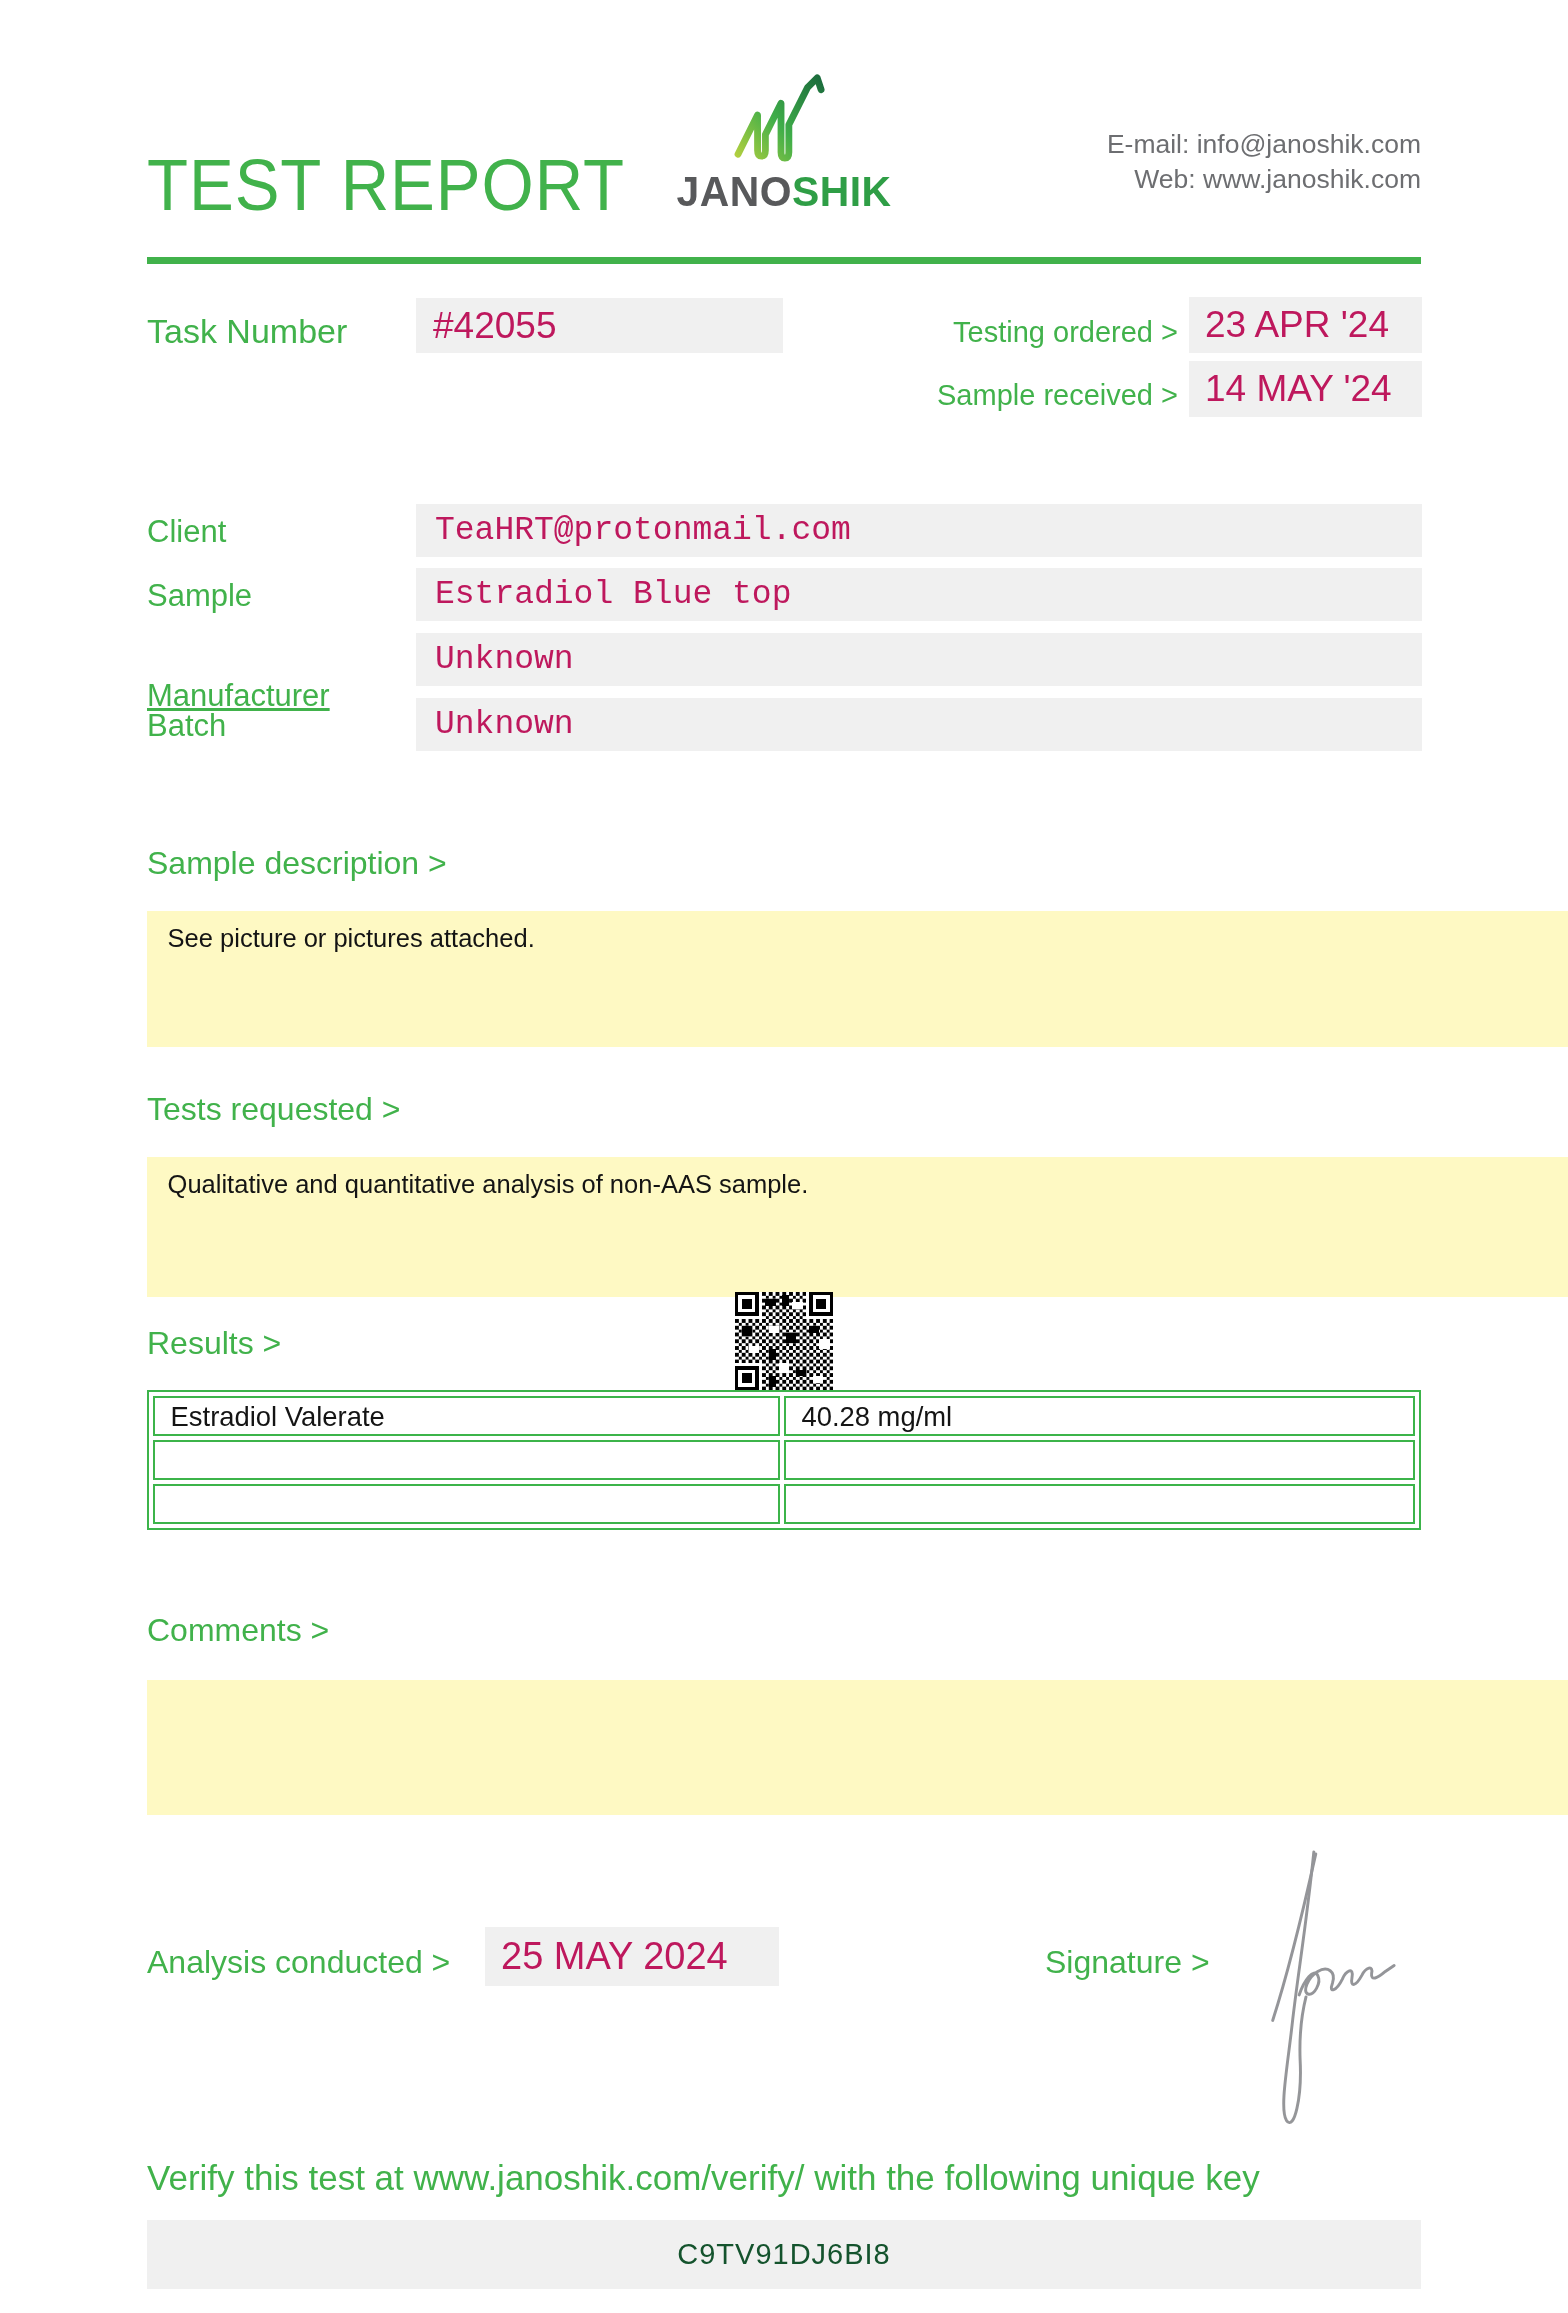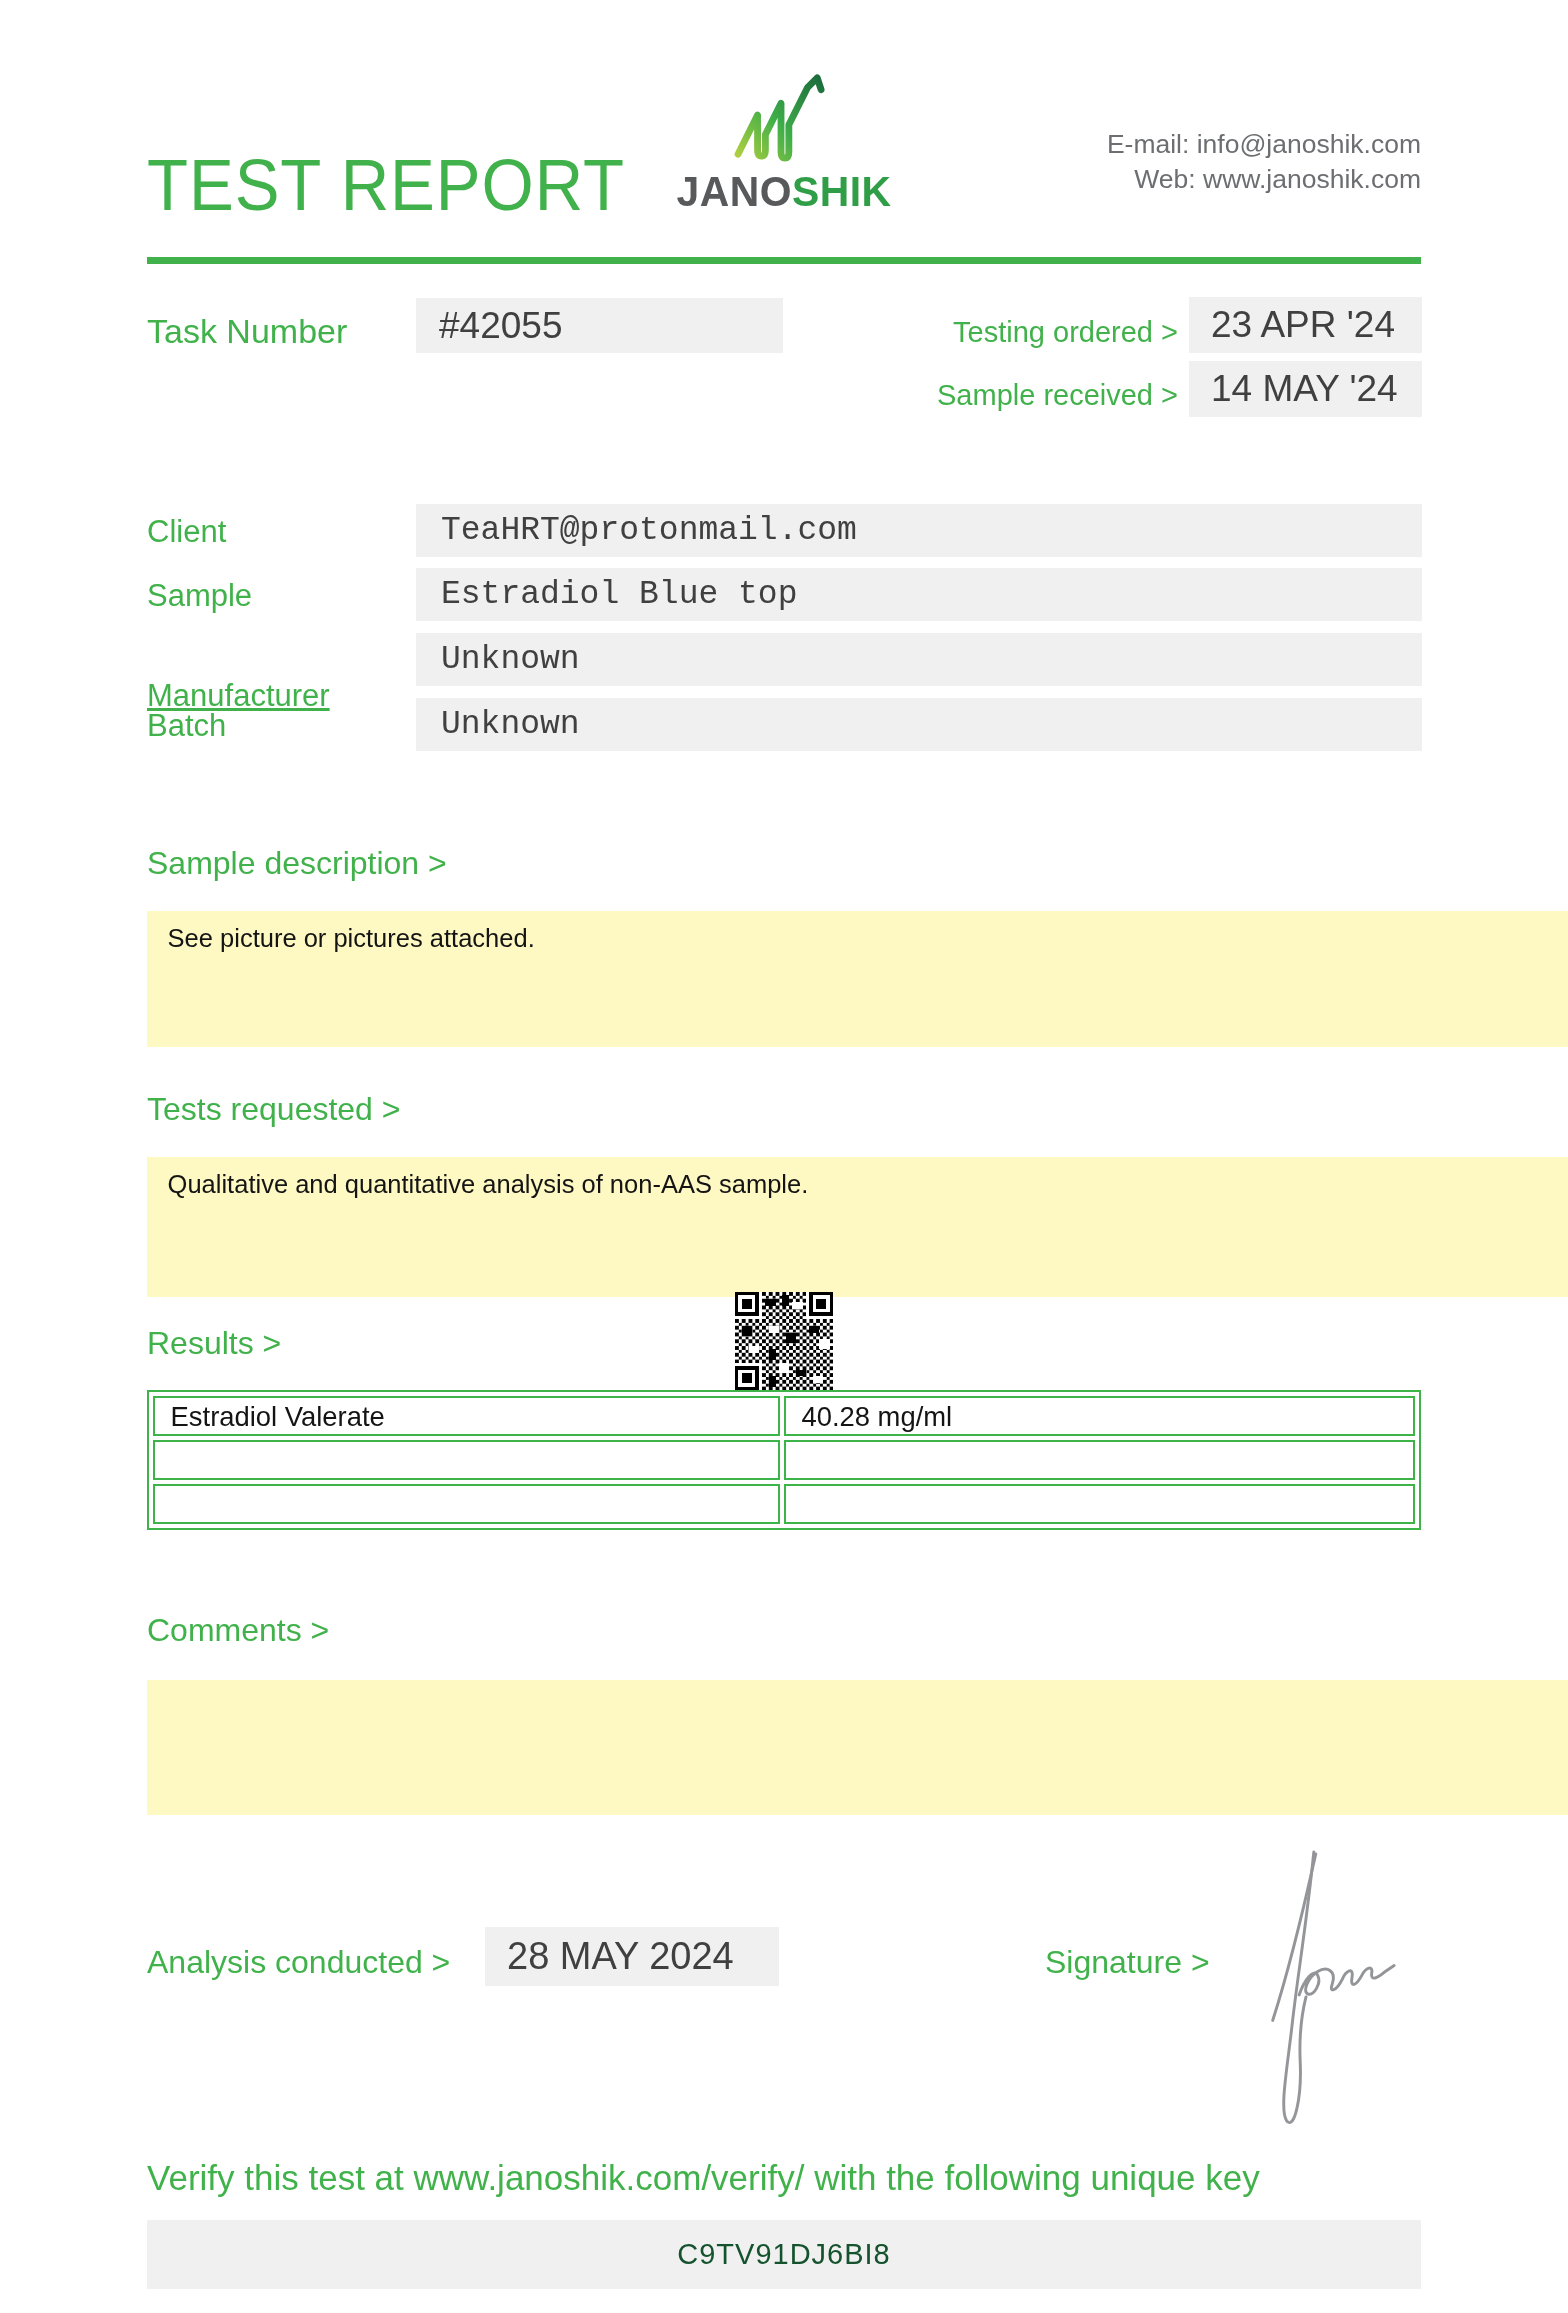--- a/index.html
+++ b/index.html
@@ -22,21 +22,21 @@
   .logo-word .gray { color:#58595b; }
   .logo-word .grn  { color:#2f9e46; }
   .contact {
     right:147px; top:127px; text-align:right; color:#6d6e71;
     font-size:26.5px; line-height:35px;
   }
   .rule { left:147px; top:257px; width:1274px; height:6.9px; background:#41b24b; }
 
   .field-label { font-size:32px; color:#41b24b; white-space:nowrap; }
   .gbox { background:#f0f0f0; }
-  .box-val { color:#404040; white-space:nowrap;margin-left:6px; }
+  .box-val { color:#be185d; white-space:nowrap; }
 
   .task-label { left:147px; top:312px; font-size:34px; }
   .task-box { left:416px; top:298px; width:367px; height:55px; }
   .task-val { left:433px; top:298px; font-size:37px; line-height:55px; }
 
   .date-label-1 { right:390px; top:316px; font-size:29px; text-align:right; }
   .date-label-2 { right:390px; top:379px; font-size:29px; }
   .date-box-1 { left:1189px; top:297px; width:233px; height:56px; }
   .date-box-2 { left:1189px; top:361px; width:233px; height:56px; }
   .date-val-1 { left:1205px; top:297px; font-size:37px; line-height:56px; }
@@ -194,21 +194,21 @@
     <div class="cell"></div>
   </div>
 
   <div class="abs sec-head" style="top:1612px;">Comments &gt;</div>
   <div class="abs sec-box" style="top:1680px; height:135px;">
     <div class="sec-body"></div>
   </div>
 
   <div class="abs field-label analysis-label">Analysis conducted &gt;</div>
   <div class="abs gbox analysis-box"></div>
-  <div class="abs box-val analysis-val">28 MAY 2024</div>
+  <div class="abs box-val analysis-val">25 MAY 2024</div>
 
   <div class="abs field-label signature-label">Signature &gt;</div>
 
   <svg class="abs signature-svg" width="216" height="333" viewBox="0 0 220 340">
     <g fill="none" stroke="#8f9094" stroke-width="3" stroke-linecap="round" stroke-linejoin="round" opacity="0.95">
       <path d="M28 222 C40 185 58 115 72 52"></path>
       <path d="M70 50 C63 120 53 180 48 225 C43 270 35 312 42 324 C50 336 58 300 56 262 C55 235 58 214 62 198"></path>
       <path d="M55 196 C60 181 70 168 74 176 C78 184 70 197 64 195 C58 193 64 178 74 172 C84 166 93 172 89 184 C85 195 93 192 99 180 C103 171 111 167 109 178 C107 189 113 187 119 176 C123 168 131 165 129 174 C128 182 135 179 143 172 L152 166"></path>
     </g>
   </svg>

